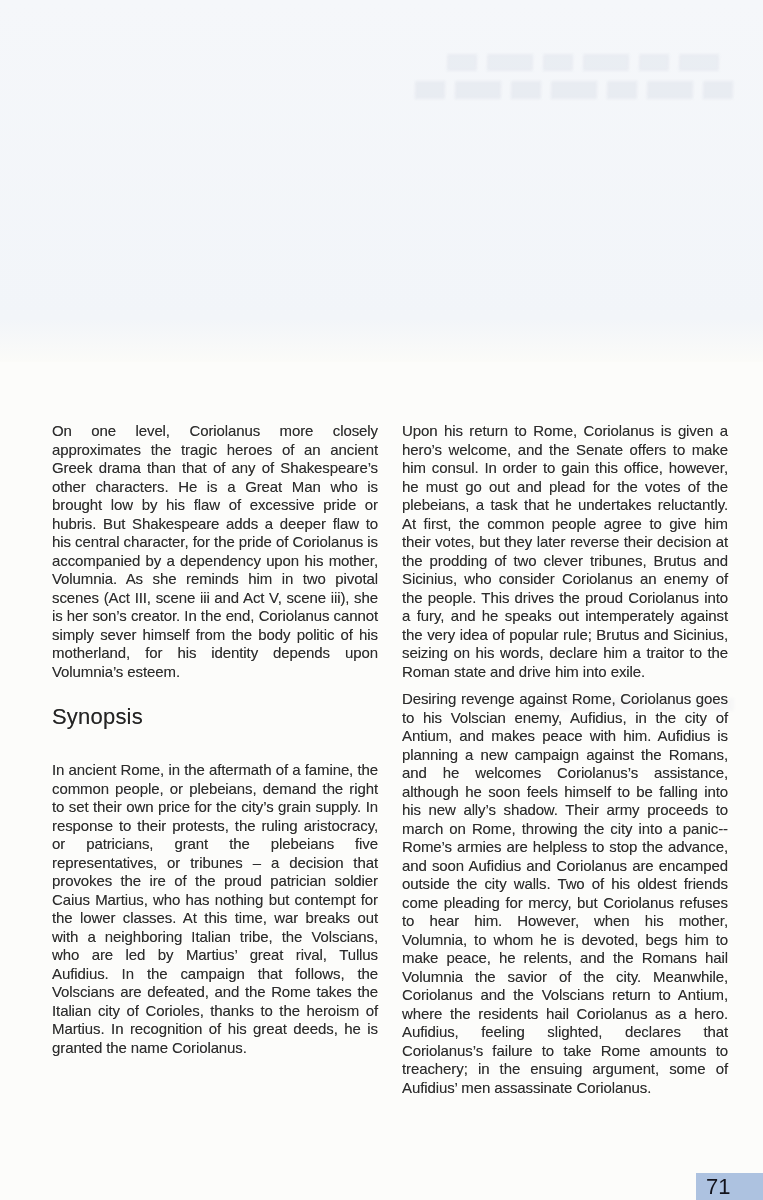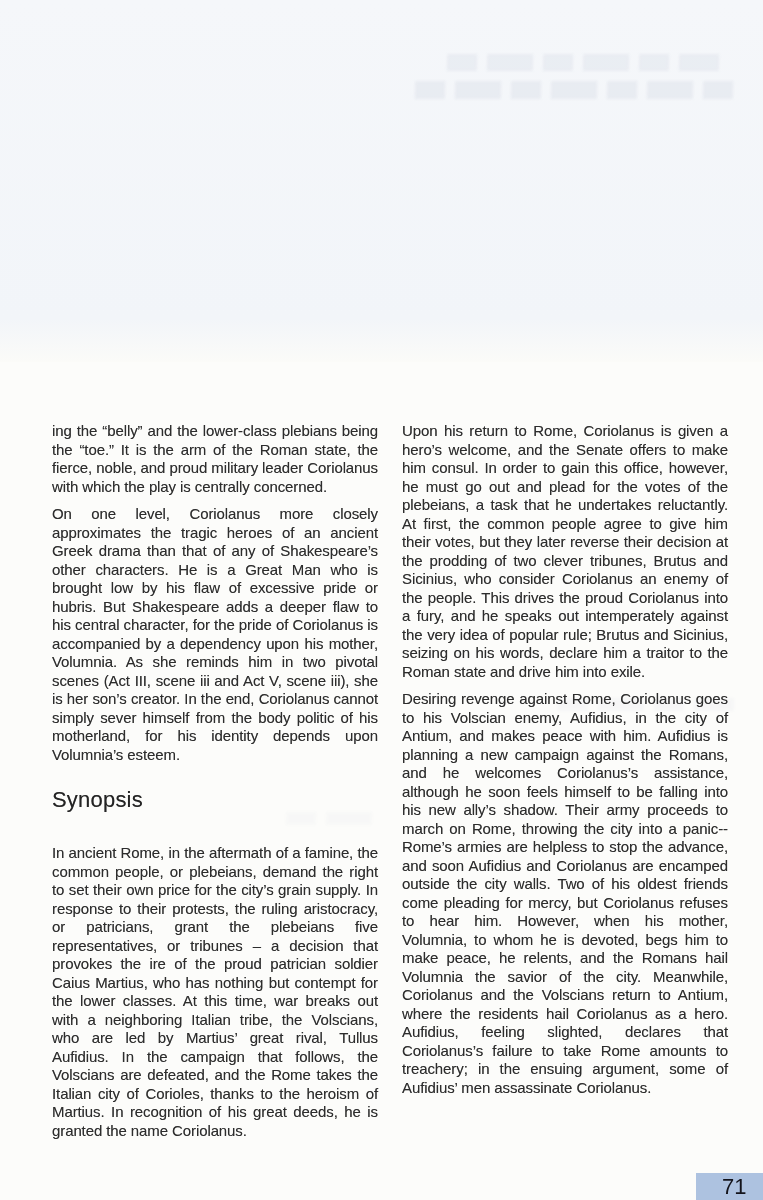--- a/index.html
+++ b/index.html
@@ -76,21 +76,20 @@
     top: 1173px;
     width: 67px;
     height: 27px;
   }
   .pagenum {
     display: block;
     padding-left: 10px;
     font-size: 22px;
     line-height: 28px;
     color: #13131b;
-    margin-left: 16px;
   }
 </style>
 </head>
 <body>
 
 <div class="page">
 
   <div class="top-sheen"></div>
 
   <div class="bleed bleed-1">
@@ -101,21 +100,20 @@
     </div>
   <div class="bleed bleed-3">
       <div class="bleed-row"></div>
     </div>
   <div class="bleed bleed-4">
       <div class="bleed-row"></div>
     </div>
 
   <div class="columns">
     <div class="col">
-      <p>ing the “belly” and the lower-class plebians being the “toe.” It is the arm of the Roman state, the fierce, noble, and proud military leader Coriolanus with which the play is centrally concerned.</p>
       <p>On one level, Coriolanus more closely approximates the tragic heroes of an ancient Greek drama than that of any of Shakespeare’s other characters. He is a Great Man who is brought low by his flaw of excessive pride or hubris. But Shakespeare adds a deeper flaw to his central character, for the pride of Coriolanus is accompanied by a dependency upon his mother, Volumnia. As she reminds him in two pivotal scenes (Act III, scene iii and Act V, scene iii), she is her son’s creator. In the end, Coriolanus cannot simply sever himself from the body politic of his motherland, for his identity depends upon Volumnia’s esteem.</p>
       <h2>Synopsis</h2>
       <p>In ancient Rome, in the aftermath of a famine, the common people, or plebeians, demand the right to set their own price for the city’s grain supply. In response to their protests, the ruling aristocracy, or patricians, grant the plebeians five representatives, or tribunes – a decision that provokes the ire of the proud patrician soldier Caius Martius, who has nothing but contempt for the lower classes. At this time, war breaks out with a neighboring Italian tribe, the Volscians, who are led by Martius’ great rival, Tullus Aufidius. In the campaign that follows, the Volscians are defeated, and the Rome takes the Italian city of Corioles, thanks to the heroism of Martius. In recognition of his great deeds, he is granted the name Coriolanus.</p>
     </div>
     <div class="col">
       <p>Upon his return to Rome, Coriolanus is given a hero’s welcome, and the Senate offers to make him consul. In order to gain this office, however, he must go out and plead for the votes of the plebeians, a task that he undertakes reluctantly. At first, the common people agree to give him their votes, but they later reverse their decision at the prodding of two clever tribunes, Brutus and Sicinius, who consider Coriolanus an enemy of the people. This drives the proud Coriolanus into a fury, and he speaks out intemperately against the very idea of popular rule; Brutus and Sicinius, seizing on his words, declare him a traitor to the Roman state and drive him into exile.</p>
       <p>Desiring revenge against Rome, Coriolanus goes to his Volscian enemy, Aufidius, in the city of Antium, and makes peace with him. Aufidius is planning a new campaign against the Romans, and he welcomes Coriolanus’s assistance, although he soon feels himself to be falling into his new ally’s shadow. Their army proceeds to march on Rome, throwing the city into a panic--Rome’s armies are helpless to stop the advance, and soon Aufidius and Coriolanus are encamped outside the city walls. Two of his oldest friends come pleading for mercy, but Coriolanus refuses to hear him. However, when his mother, Volumnia, to whom he is devoted, begs him to make peace, he relents, and the Romans hail Volumnia the savior of the city. Meanwhile, Coriolanus and the Volscians return to Antium, where the residents hail Coriolanus as a hero. Aufidius, feeling slighted, declares that Coriolanus’s failure to take Rome amounts to treachery; in the ensuing argument, some of Aufidius’ men assassinate Coriolanus.</p>
     </div>
   </div>
 

